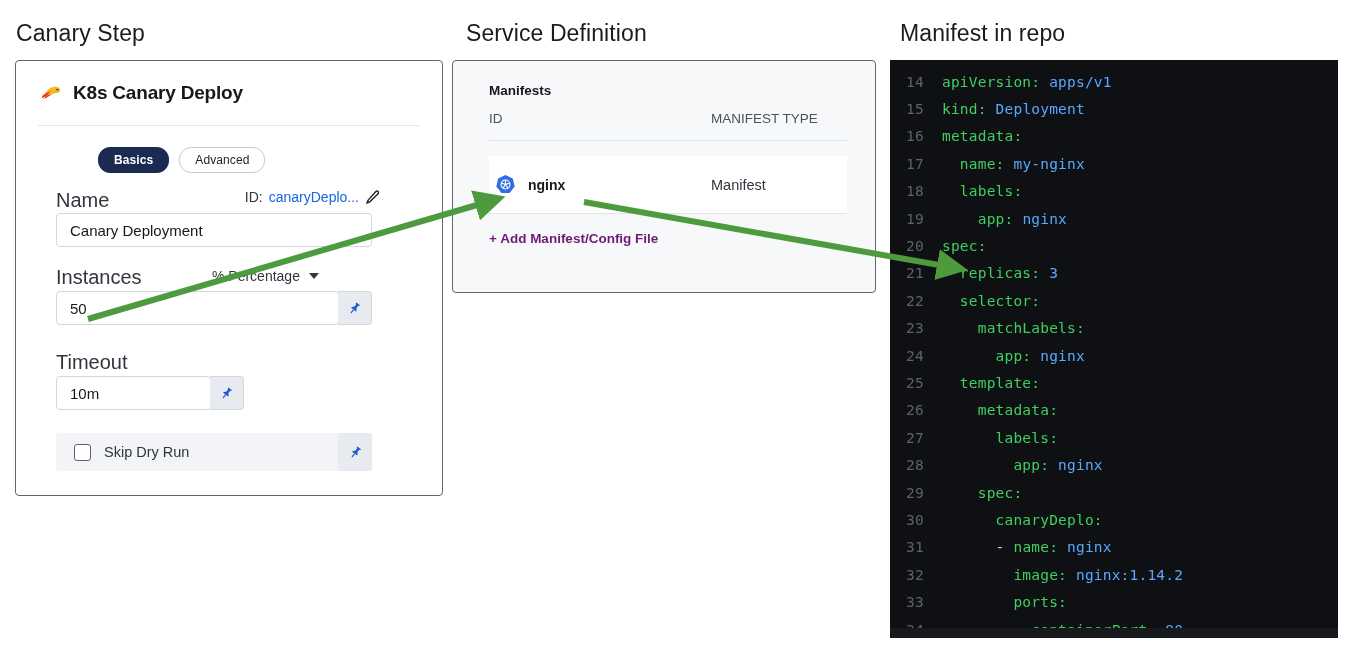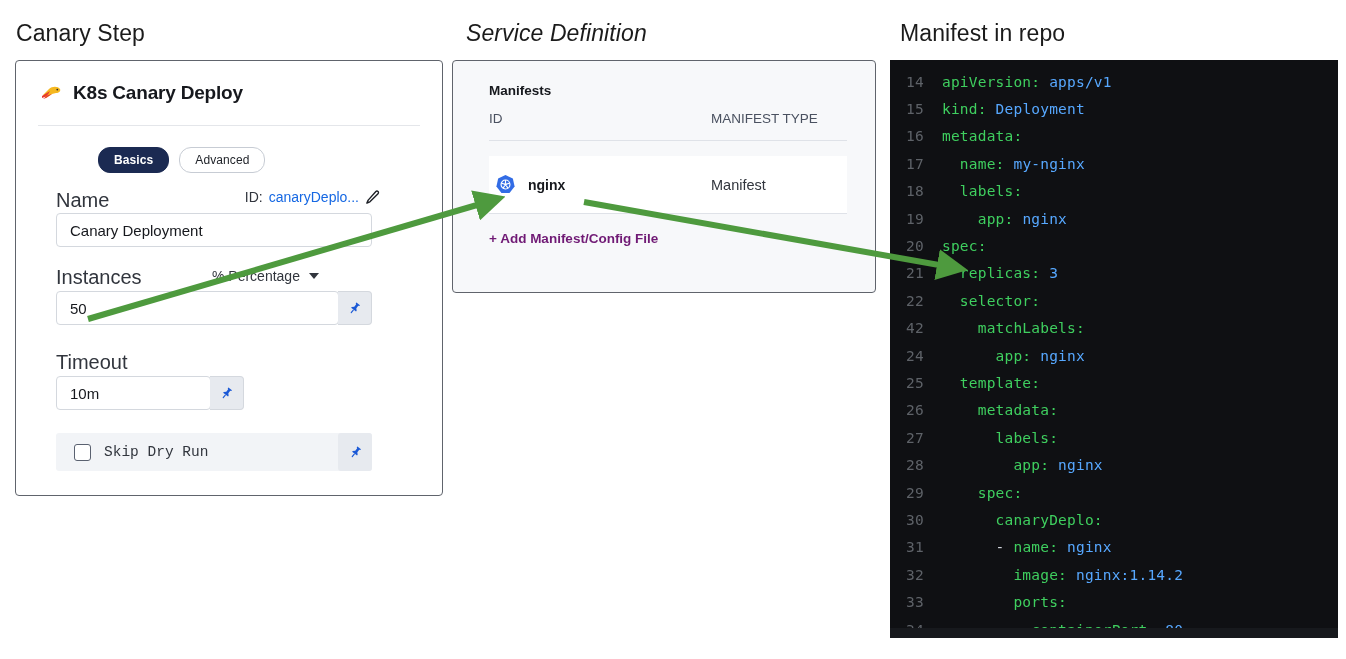--- a/index.html
+++ b/index.html
@@ -15,21 +15,21 @@
   
   .caption{
     position:absolute;
     font-size:23px;
     color:#1b1b1b;
     font-weight:400;
     letter-spacing:.1px;
     white-space:nowrap;
   }
   #cap-canary{left:16px;top:20px;}
-  #cap-service{left:466px;top:20px;font-style:italic;}
+  #cap-service{left:466px;top:20px;}
   #cap-manifest{left:900px;top:20px;}
 
   
   .card{
     position:absolute;
     background:#ffffff;
     border:1px solid #60646c;
     border-radius:4px;
     box-sizing:border-box;
   }
@@ -190,21 +190,21 @@
     <div class="inputbox" style="left:40px;top:315px;width:155px;">10m</div>
     <div class="pinbtn" style="left:194px;top:315px;">
       <svg width="15" height="15" viewBox="0 0 16 16">
         <g transform="rotate(38 8 8)">
           <path d="M5.6 1.6 h4.8 v1.2 l-1 .5 v3.3 l1.9 1.9 v1.1 H4.7 V8.5 L6.6 6.6 V3.3 l-1-.5 Z" fill="#1b59d6"></path>
           <rect x="7.4" y="9.6" width="1.2" height="4.6" rx="0.5" fill="#1b59d6"></rect>
         </g>
       </svg>
     </div>
 
-    <div class="checkrow" style="top:372px;width:316px;font-family:Liberation Mono, monospace;">
+    <div class="checkrow" style="top:372px;width:316px;">
       <span class="cbox"></span>
       <span class="clabel">Skip Dry Run</span>
     </div>
     <div class="pinbtn" style="left:322px;top:372px;height:38px;border-radius:3px;border:none;">
       <svg width="15" height="15" viewBox="0 0 16 16">
         <g transform="rotate(38 8 8)">
           <path d="M5.6 1.6 h4.8 v1.2 l-1 .5 v3.3 l1.9 1.9 v1.1 H4.7 V8.5 L6.6 6.6 V3.3 l-1-.5 Z" fill="#1b59d6"></path>
           <rect x="7.4" y="9.6" width="1.2" height="4.6" rx="0.5" fill="#1b59d6"></rect>
         </g>
       </svg>
@@ -274,21 +274,21 @@
         </div>
         <div class="cline">
           <span class="lno">21</span>
           <span class="ctext"><span class="k">  replicas:</span><span class="v"> 3</span></span>
         </div>
         <div class="cline">
           <span class="lno">22</span>
           <span class="ctext"><span class="k">  selector:</span></span>
         </div>
         <div class="cline">
-          <span class="lno">42</span>
+          <span class="lno">23</span>
           <span class="ctext"><span class="k">    matchLabels:</span></span>
         </div>
         <div class="cline">
           <span class="lno">24</span>
           <span class="ctext"><span class="k">      app:</span><span class="v"> nginx</span></span>
         </div>
         <div class="cline">
           <span class="lno">25</span>
           <span class="ctext"><span class="k">  template:</span></span>
         </div>

